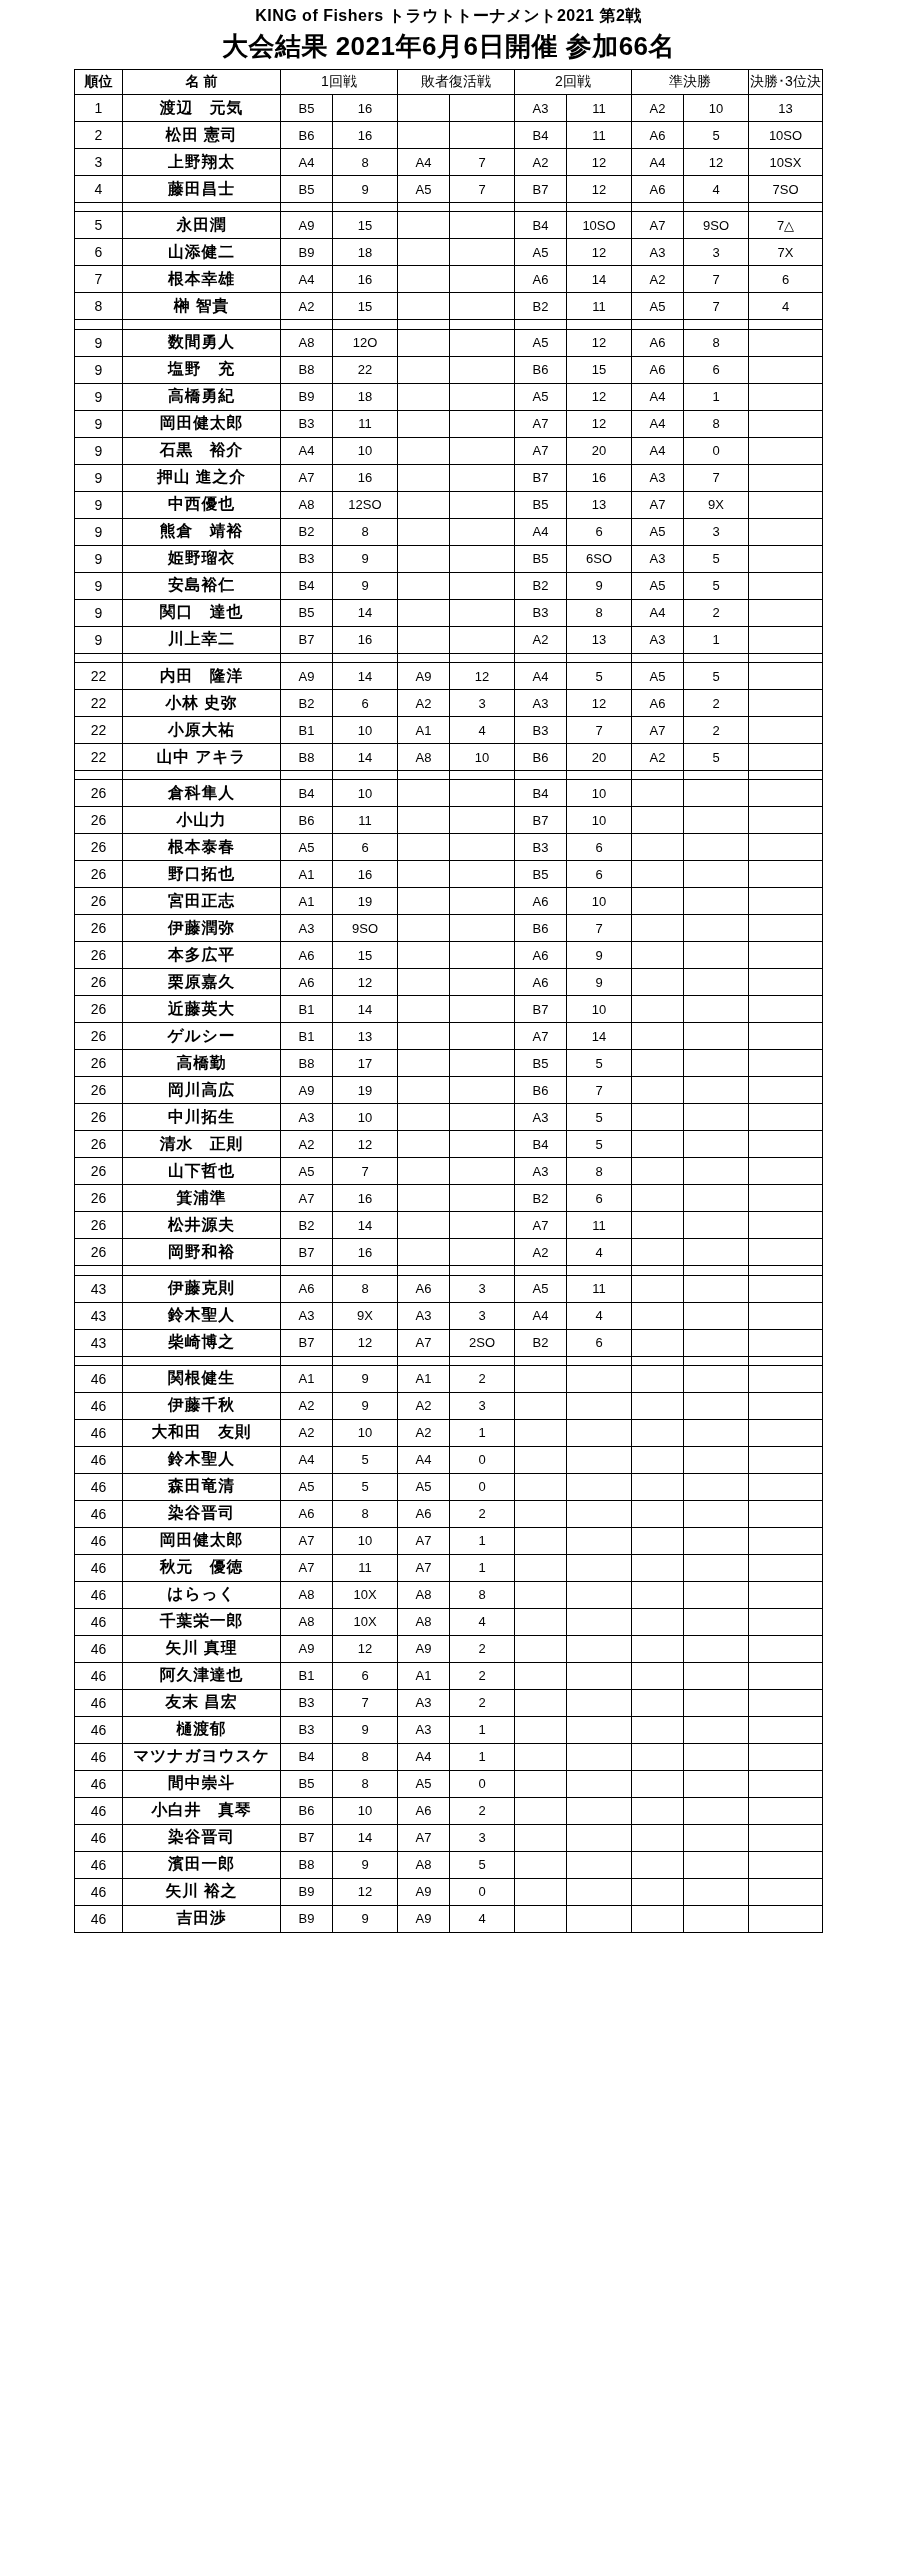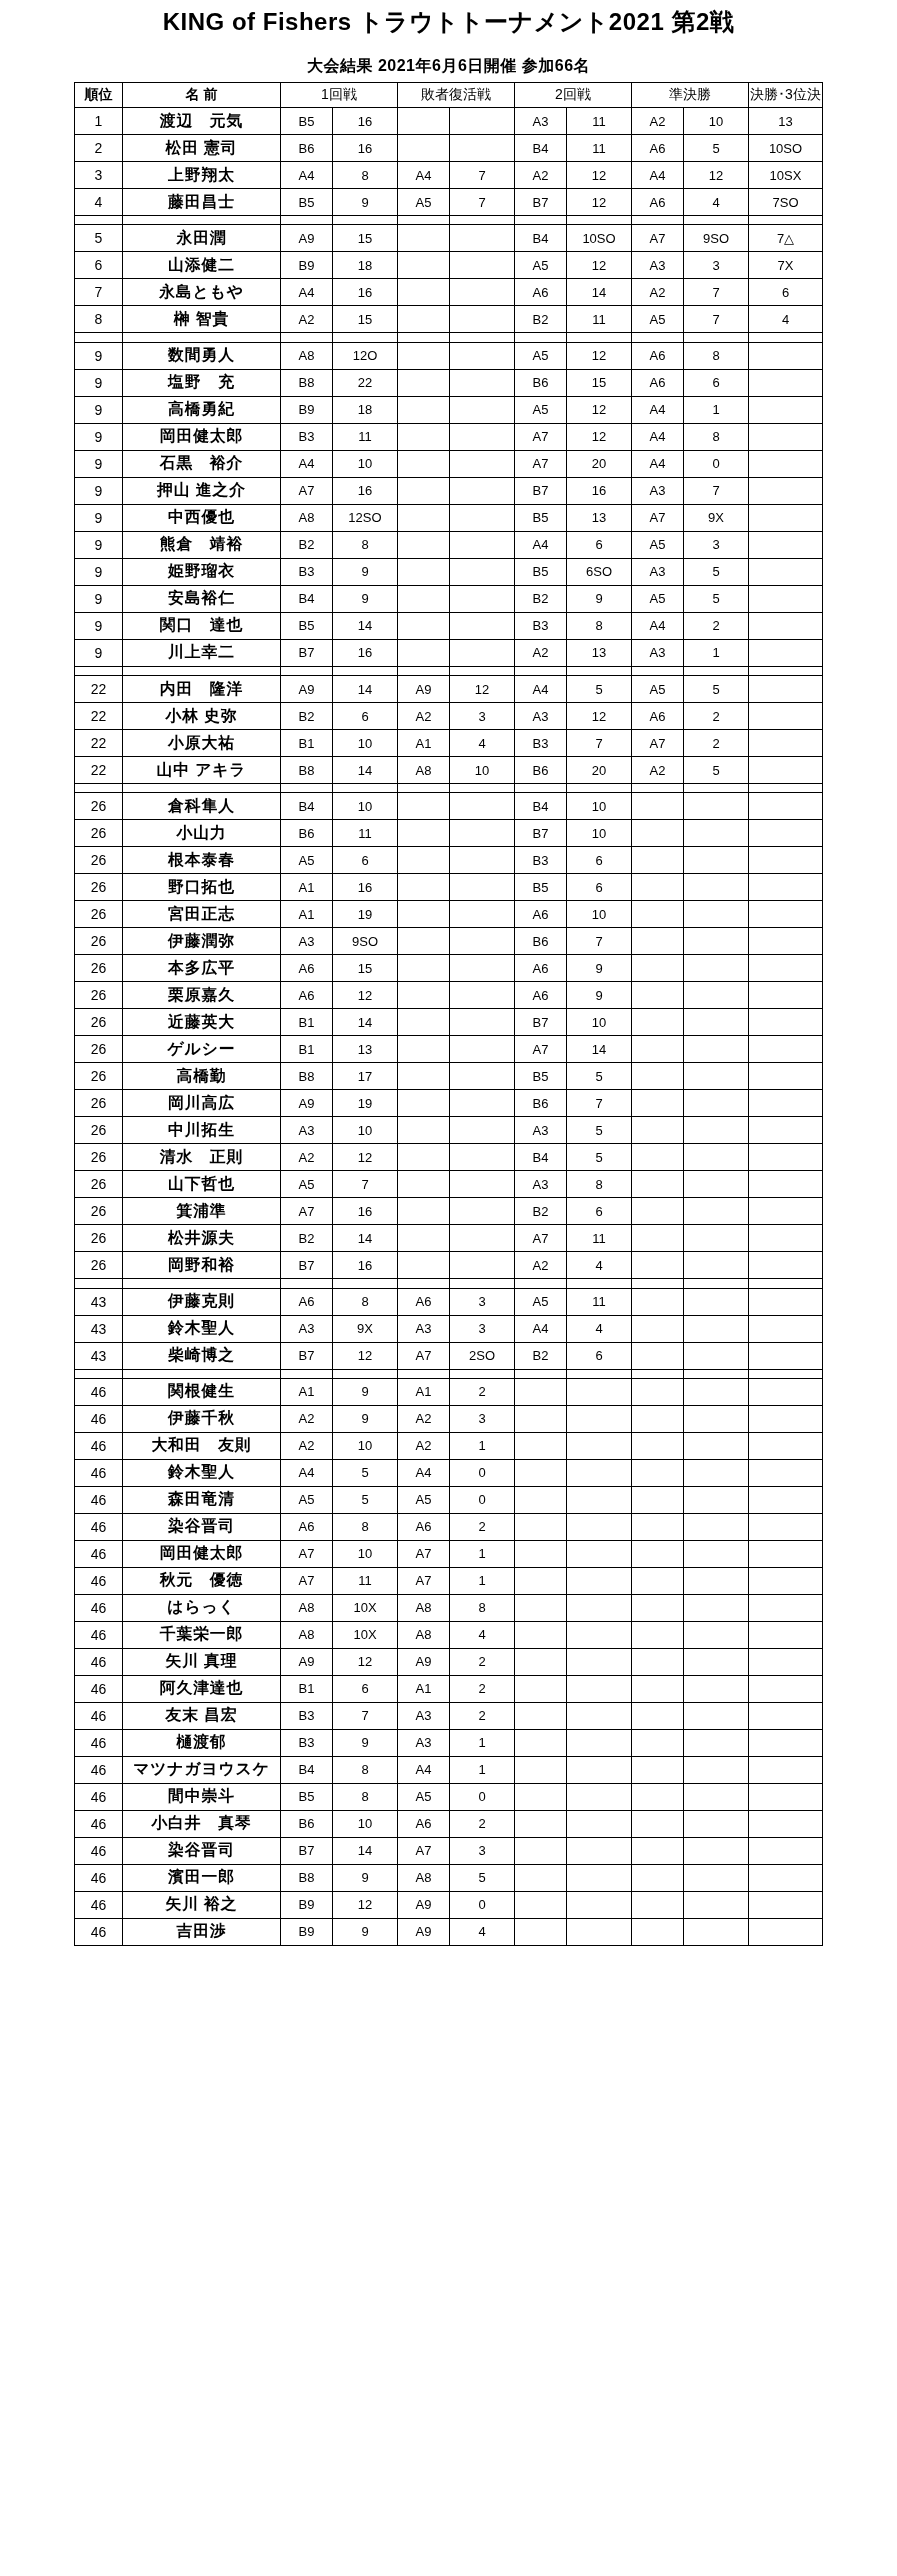--- a/index.html
+++ b/index.html
@@ -1,20 +1,20 @@
 <!DOCTYPE html>
 <html style="font-size:15px"><head>
 <meta charset="utf-8">
 <style>
   html,body{margin:0;padding:0;background:#ffffff;}
   body{font-family:"Liberation Sans","DejaVu Sans",sans-serif;color:#000;}
   .page{width:897px;min-height:2576px;position:relative;background:#fff;}
   .title{text-align:center;font-weight:bold;padding-top:5.6px;}
-  .title .l1{font-size:24px;letter-spacing:0.5px;text-align:center;}
-  .title .l2{font-size:16px;letter-spacing:0.5px;margin-top:18px;}
+  .title .l1{font-size:16px;letter-spacing:0.5px;text-align:center;}
+  .title .l2{font-size:26px;letter-spacing:0.5px;margin-top:2px;}
   table{border-collapse:collapse;margin:5.6px auto 0 auto;width:737px;table-layout:fixed;border-radius:12px;}
   th,td{border:0.9px solid #000;text-align:center;vertical-align:middle;font-size:14px;padding:0;height:26px;}
   thead th{font-weight:bold;font-size:14px;height:24px;}
   col.c-rank{width:48px;}
   col.c-name{width:158px;}
   col.c-a{width:52px;}
   col.c-b{width:65px;}
   col.c-c{width:52px;}
   col.c-d{width:65px;}
   col.c-e{width:52px;}
@@ -150,21 +150,21 @@
           <td class="val"></td>
           <td class="val"></td>
           <td class="val">A5</td>
           <td class="val">12</td>
           <td class="val">A3</td>
           <td class="val">3</td>
           <td class="val">7X</td>
         </tr>
         <tr>
           <td class="rank">7</td>
-          <td class="name">永島ともや</td>
+          <td class="name">根本幸雄</td>
           <td class="val">A4</td>
           <td class="val">16</td>
           <td class="val"></td>
           <td class="val"></td>
           <td class="val">A6</td>
           <td class="val">14</td>
           <td class="val">A2</td>
           <td class="val">7</td>
           <td class="val">6</td>
         </tr>

